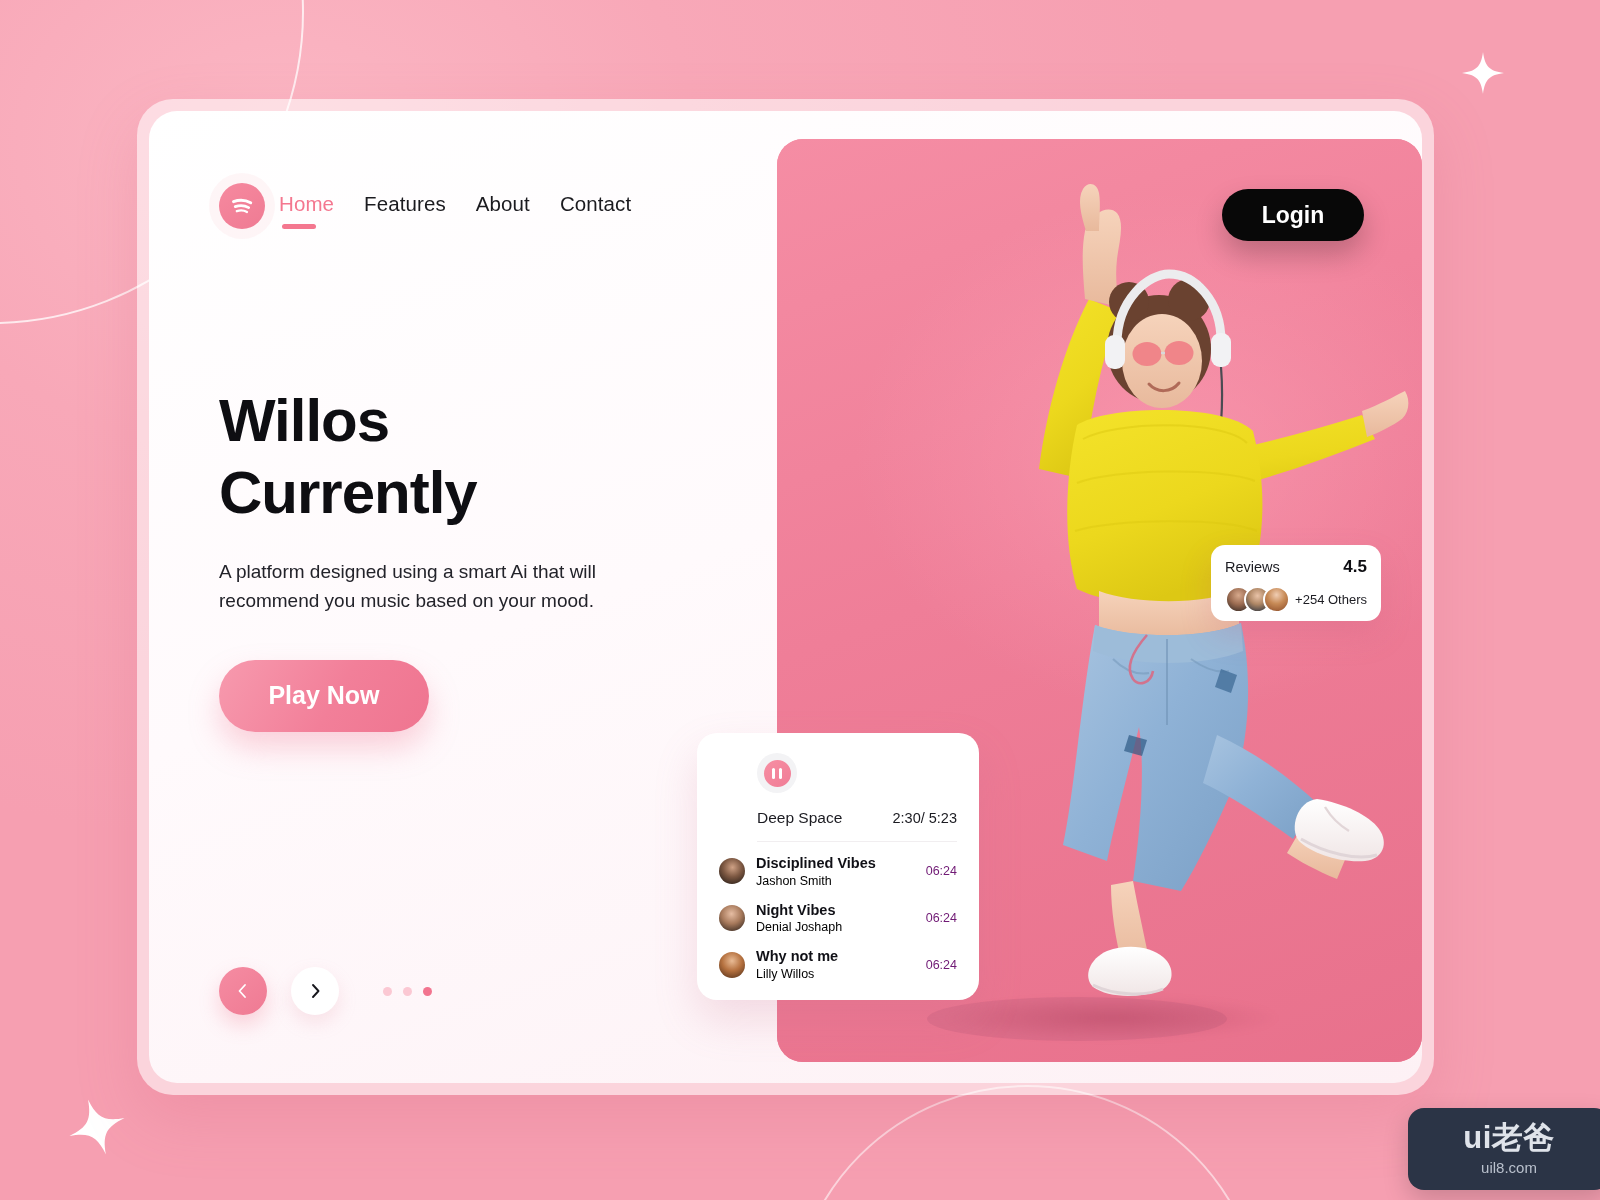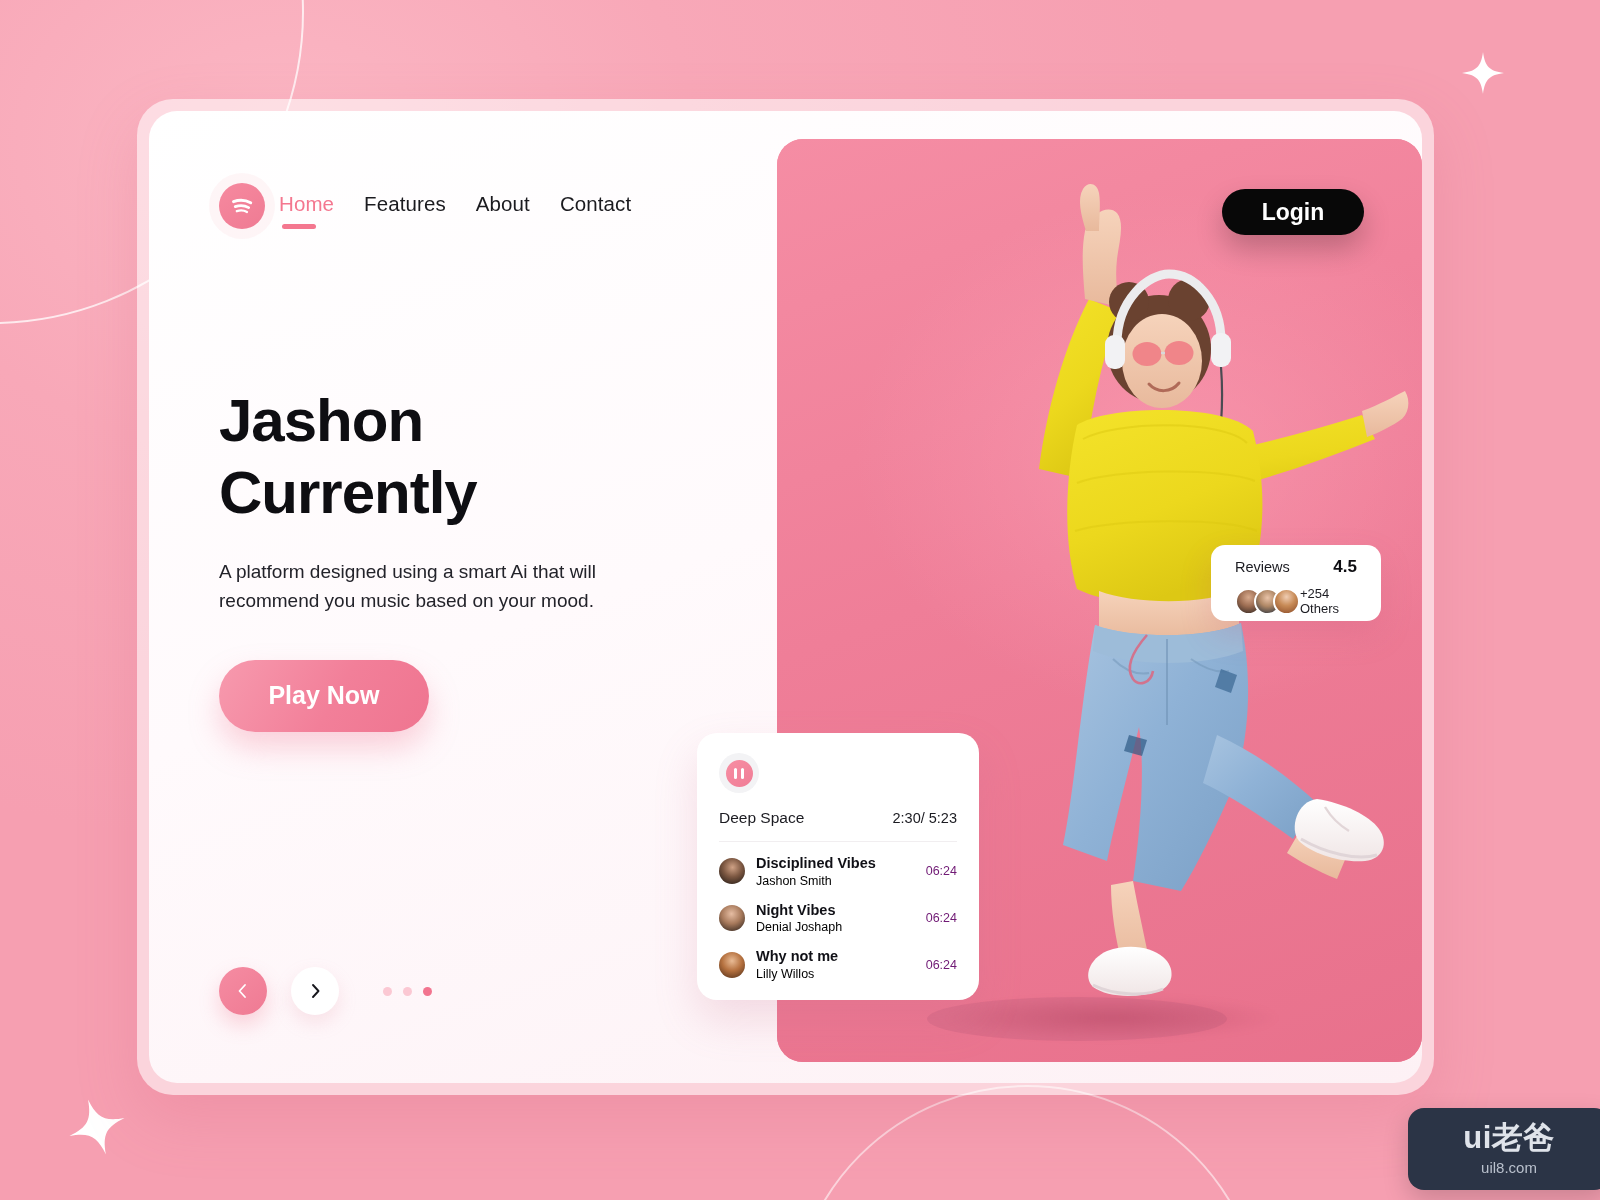--- a/index.html
+++ b/index.html
@@ -241,21 +241,21 @@
   }
 
   
   #dancer { position: absolute; left: 0; top: 0; width: 100%; height: 100%; }
 
   #login-btn {
     position: absolute;
     right: 58px;
     top: 50px;
     width: 142px;
-    height: 46px;
+    height: 52px;
     border: none;
     border-radius: 34px;
     background: #080808;
     color: #ffffff;
     font-size: 23px;
     font-weight: 600;
     font-family: "Liberation Sans", sans-serif;
     cursor: pointer;
     box-shadow: 0 14px 28px rgba(0,0,0,0.22);
   }
@@ -263,21 +263,21 @@
   
   #reviews-card {
     position: absolute;
     left: 1062px;
     top: 434px;
     width: 170px;
     height: 76px;
     background: #ffffff;
     border-radius: 14px;
     box-shadow: 0 14px 32px rgba(190,80,110,0.18);
-    padding: 12px 24px;
+    padding: 12px 14px;
     box-sizing: border-box;
   }
   .reviews-top {
     display: flex;
     justify-content: space-between;
     align-items: center;
   }
   #reviews-label { font-size: 14.5px; color: #1c1c22; }
   #reviews-score { font-size: 17px; font-weight: 700; color: #0e0e12; }
   .reviews-bottom {
@@ -306,21 +306,21 @@
     position: absolute;
     left: 548px;
     top: 622px;
     width: 282px;
     height: 267px;
     background: #ffffff;
     border-radius: 20px;
     box-shadow: 0 20px 44px rgba(200,110,140,0.20);
     overflow: hidden;
   }
-  #player-head { padding: 20px 22px 0 22px; }
+  #player-head { padding: 20px 22px 0 22px; margin-left: 38px; }
   #pause-button {
     width: 40px;
     height: 40px;
     border-radius: 50%;
     background: #f3f3f5;
     border: none;
     display: flex;
     align-items: center;
     justify-content: center;
     cursor: pointer;
@@ -435,21 +435,21 @@
         </div>
         <div class="nav-items">
           <div class="nav-item active">Home</div>
           <div class="nav-item">Features</div>
           <div class="nav-item">About</div>
           <div class="nav-item">Contact</div>
         </div>
       </div>
 
       <div id="hero-copy">
-        <h1 class="head-line one">Jashon</h1>
+        <h1 class="head-line one">Willos</h1>
         <h1 class="head-line three">Currently</h1>
         <p id="hero-sub">A platform designed using a smart Ai that will recommend you music based on your mood.</p>
         <button id="play-now-btn">Play Now</button>
       </div>
 
       <div id="carousel-controls">
         <button class="circle-btn" id="carousel-prev">
           <svg width="16" height="16" viewBox="0 0 16 16">
             <path d="M10 2 L4.5 8 L10 14" stroke="#ffffff" stroke-width="1.8" fill="none" stroke-linecap="round" stroke-linejoin="round"></path>
           </svg>

